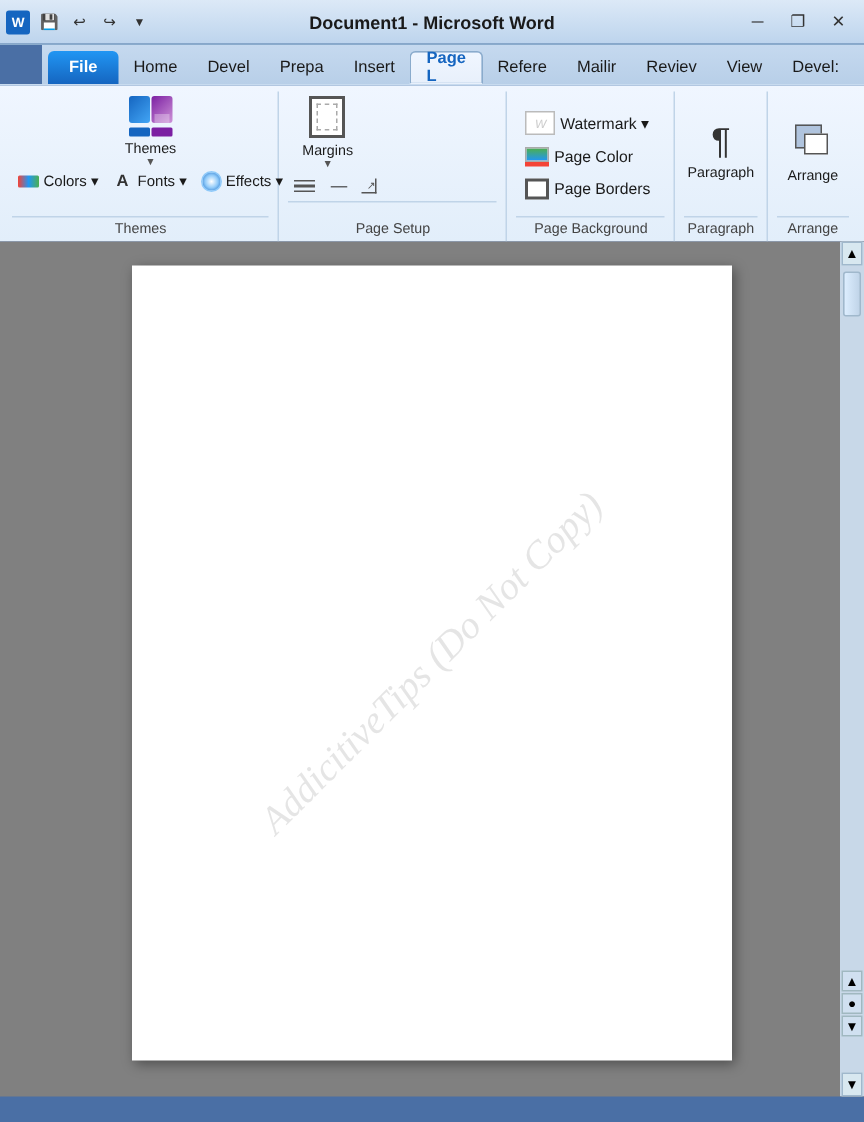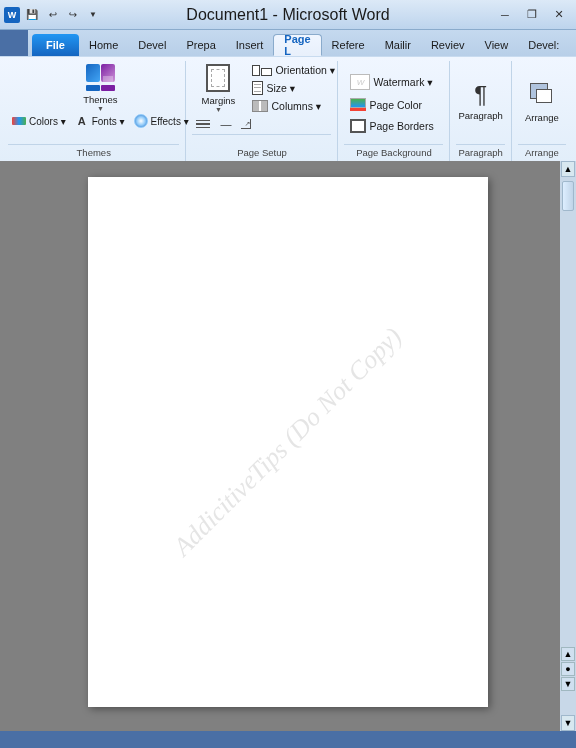--- a/index.html
+++ b/index.html
@@ -22,23 +22,23 @@
       justify-content: space-between;
       border-bottom: 1px solid #8aabcc;
       padding: 0 4px;
     }
     .title-bar-left {
       display: flex;
       align-items: center;
       gap: 4px;
     }
     .title-bar-title {
-      font-size: 16px;
+      font-size: 12px;
       color: #1a1a1a;
-      font-weight: normal;
+      font-weight: bold;
       position: absolute;
       left: 50%;
       transform: translateX(-50%);
     }
     .title-icon {
       width: 16px;
       height: 16px;
       background: #1565c0;
       border-radius: 2px;
       display: flex;
@@ -341,41 +341,20 @@
       <div style="display:flex;gap:4px;">
 
         <div class="btn-large" style="width:52px;height:54px;">
           <div style="width:24px;height:28px;border:2px solid #555;background:white;position:relative;">
             <div style="position:absolute;top:3px;left:3px;right:3px;bottom:3px;border:1px dashed #aaa;"></div>
           </div>
           <div style="font-size:9.5px;color:#1a1a1a;margin-top:3px;">Margins</div>
           <div style="font-size:7px;color:#555;">▼</div>
         </div>
 
-        <div style="display:flex;flex-direction:column;gap:1px;justify-content:center;">
-          <div class="btn-small">
-            <div style="display:flex;gap:1px;">
-              <div style="width:8px;height:11px;border:1.5px solid #444;background:white;"></div>
-              <div style="width:11px;height:8px;border:1.5px solid #444;background:white;margin-top:3px;"></div>
-            </div>
-            <span>Orientation ▾</span>
-          </div>
-          <div class="btn-small">
-            <div style="width:11px;height:14px;border:1.5px solid #444;background:white;display:flex;flex-direction:column;justify-content:space-around;padding:1px;">
-              <div style="height:1px;background:#aaa;"></div>
-              <div style="height:1px;background:#aaa;"></div>
-              <div style="height:1px;background:#aaa;"></div>
-            </div>
-            <span>Size ▾</span>
-          </div>
-          <div class="btn-small">
-            <div style="width:16px;height:12px;background:linear-gradient(to right,#bbb 0,#bbb 43%,white 43%,white 57%,#bbb 57%,#bbb 100%);border:1px solid #888;"></div>
-            <span>Columns ▾</span>
-          </div>
-        </div>
       </div>
 
       <div style="display:flex;gap:2px;align-items:center;">
         <div class="btn-small" style="font-size:9.5px;">
           <div style="width:14px;height:12px;display:flex;flex-direction:column;gap:2px;justify-content:center;">
             <div style="height:1.5px;background:#555;"></div>
             <div style="height:1.5px;background:#555;"></div>
             <div style="height:1.5px;background:#555;"></div>
           </div>
         </div>

